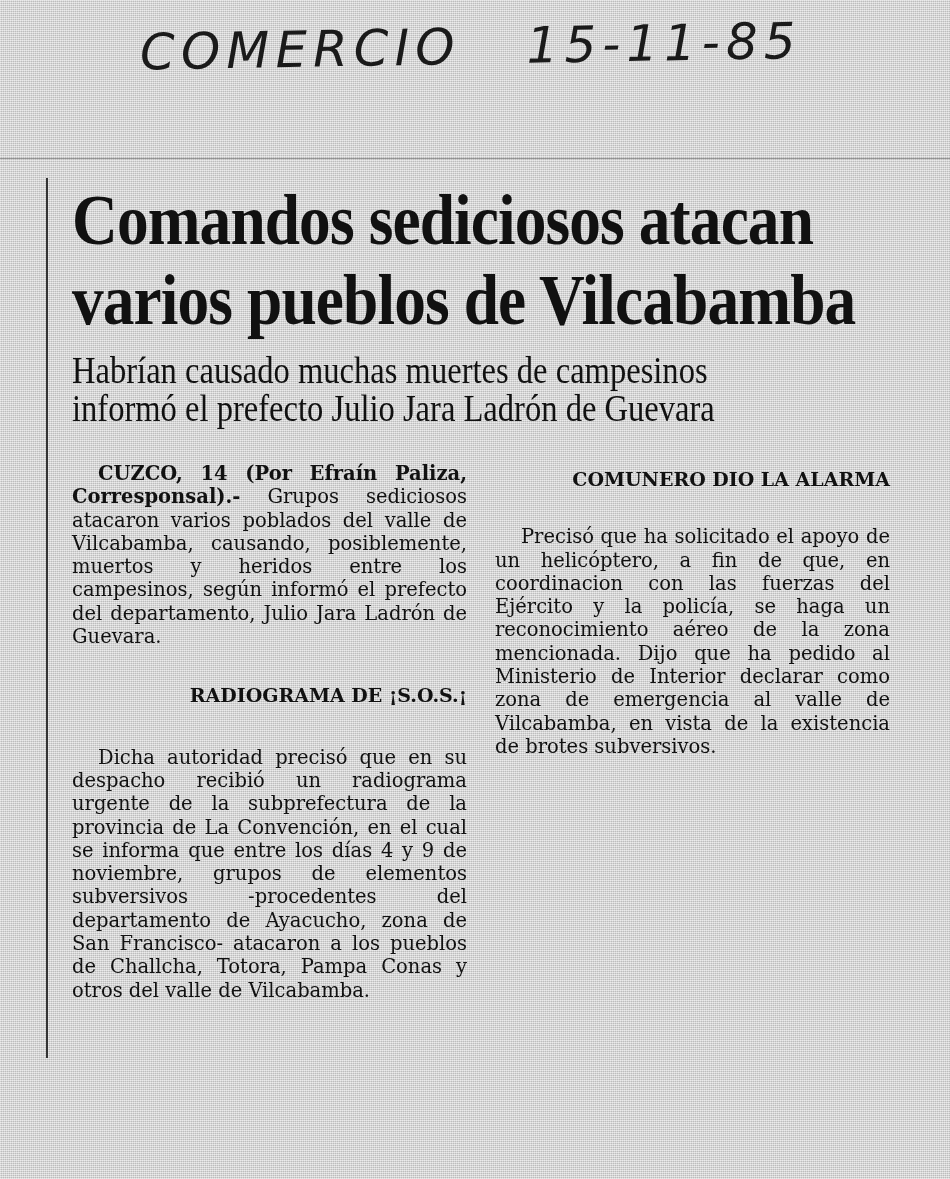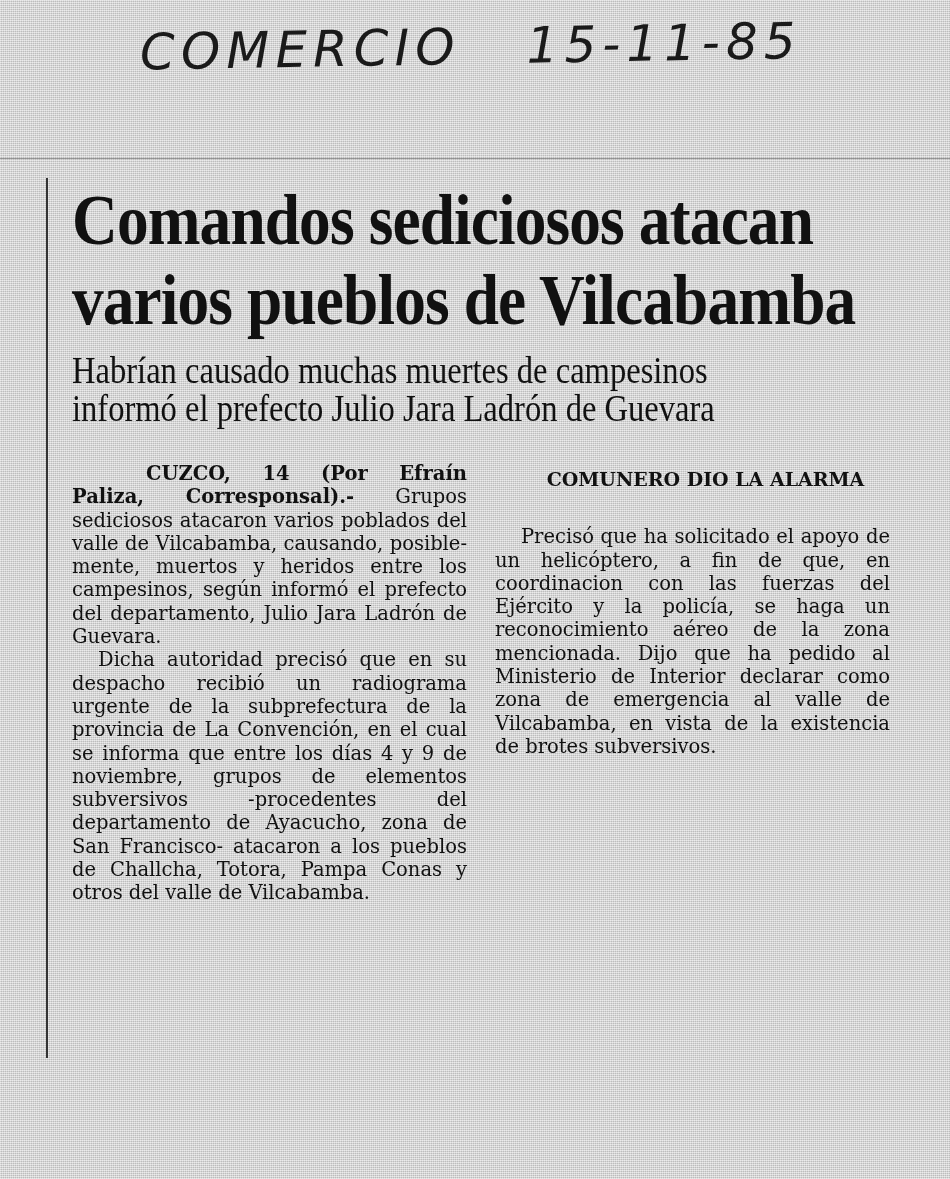--- a/index.html
+++ b/index.html
@@ -41,24 +41,24 @@
     transform: scaleX(0.88); transform-origin: left top;
   }
   .col {
     position: absolute; top: 462px; width: 395px;
     font-family: "DejaVu Serif", serif; font-size: 19.5px; line-height: 23.3px;
     text-align: justify; hyphens: manual;
   }
   .col-left { left: 72px; }
   .col-right { left: 495px; }
   .col p { margin: 0; text-indent: 26px; }
-  .lead-bold { font-weight: bold; margin-left: 48px; }
+  .lead-bold { font-weight: bold; }
   .section-head {
     font-weight: bold; font-size: 19px; letter-spacing: 0; margin: 0;
-    text-indent: 0; text-align: center; white-space: nowrap;
+    text-indent: 0; text-align: right; white-space: nowrap;
   }
   .col-left .section-head { margin-top: 36px; margin-bottom: 38px; }
   .col-right .section-head { margin-top: 6px; margin-bottom: 34px; }
 </style>
 </head>
 <body>
 
 <div class="annotation">
   <span>COMERCIO</span>
   <span>15-11-85</span>
@@ -75,19 +75,20 @@
 <h2 class="subhead">
   <div>Habrían causado muchas muertes de campesinos</div>
   <div>informó el prefecto Julio Jara Ladrón de Guevara</div>
 </h2>
 
 <div class="col col-left">
   <p>
     <span class="lead-bold">CUZCO, 14 (Por Efraín Paliza, Corresponsal).-</span>
     <span>Grupos sediciosos atacaron varios poblados del valle de Vilcabamba, causando, posible­mente, muertos y heridos entre los campesinos, según informó el pre­fecto del departamento, Julio Jara Ladrón de Guevara.</span>
   </p>
+  <p class="section-head">RADIOGRAMA DE ¡S.O.S.¡</p>
   <p>Dicha autoridad precisó que en su despacho recibió un radio­grama urgente de la subprefectura de la provincia de La Convención, en el cual se informa que entre los días 4 y 9 de noviembre, grupos de elementos subversivos -proceden­tes del departamento de Ayacu­cho, zona de San Francisco- ata­caron a los pueblos de Challcha, Totora, Pampa Conas y otros del valle de Vilcabamba.</p>
 </div>
 
 <div class="col col-right">
   <p class="section-head">COMUNERO DIO LA ALARMA</p>
   <p>Precisó que ha solicitado el apoyo de un helicóptero, a fin de que, en coordinacion con las fuer­zas del Ejército y la policía, se haga un reconocimiento aéreo de la zona mencionada. Dijo que ha pedido al Ministerio de Interior declarar como zona de emergencia al valle de Vilcabamba, en vista de la existencia de brotes subversi­vos.</p>
 </div>
 
 </body></html>

